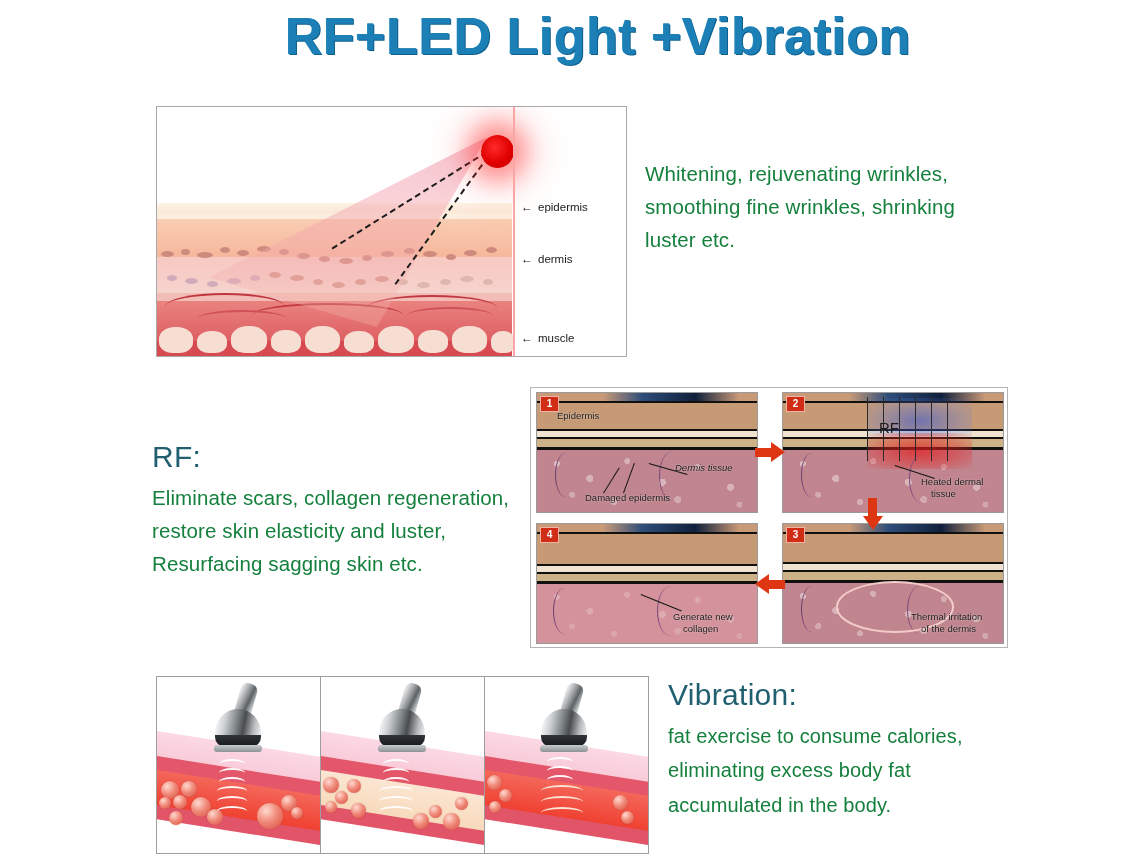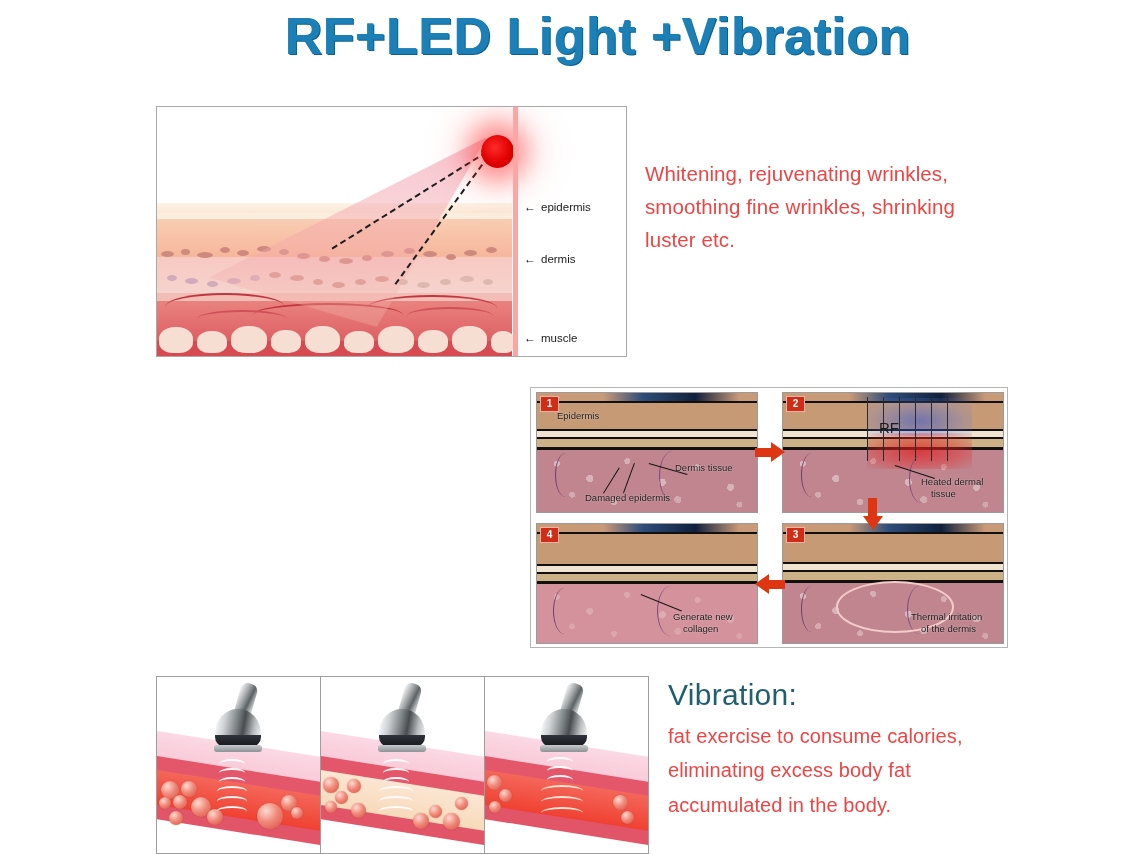--- a/index.html
+++ b/index.html
@@ -19,21 +19,21 @@
     font-family:"Liberation Sans",sans-serif;
     padding-left:28px;
   }
 
   
   .sec-head{
     font-size:30px;color:#1f5f6f;font-weight:normal;letter-spacing:.3px;
     margin:0 0 8px 0;line-height:1.1;
   }
   .sec-body{
-    font-size:20.5px;color:#ef4444;line-height:1.62;letter-spacing:.1px;
+    font-size:20.5px;color:#15803d;line-height:1.62;letter-spacing:.1px;
   }
   .sec-body div{white-space:nowrap;}
 
   
   .redlight-fig{
     position:absolute;left:156px;top:106px;width:469px;height:249px;
     border:1px solid #a9a9a9;background:#ffffff;overflow:hidden;
   }
   .skin-stack{position:absolute;left:0;top:0;width:355px;height:249px;}
   .sl{position:absolute;left:0;width:355px;}
@@ -60,21 +60,21 @@
   }
   .led{
     position:absolute;left:324px;top:28px;width:33px;height:33px;border-radius:50%;
     background:radial-gradient(circle at 42% 38%,#ff2a2a 0%,#e00000 55%,#cc0000 100%);
     box-shadow:0 0 22px 13px rgba(255,30,30,.40),0 0 40px 22px rgba(255,60,60,.18);
   }
   .ray{position:absolute;border-top:2px dashed #1c1c1c;transform-origin:0 0;height:0;}
 
   .label-col{
     position:absolute;left:356px;top:0;width:112px;height:249px;
-    border-left:5px solid #fca5a5;
+    border-left:2px solid #fca5a5;
   }
   .lab{position:absolute;left:6px;font-size:11.5px;color:#1a1a1a;white-space:nowrap;
        font-family:"Liberation Sans",sans-serif;}
   .lab .arw{display:inline-block;margin-right:5px;color:#111;font-size:12px;}
 
   .redlight-text{position:absolute;left:645px;top:157px;width:400px;}
 
   
   .rf-text{position:absolute;left:152px;top:440px;width:400px;}
 
@@ -265,41 +265,49 @@
   </div>
 
   <div class="redlight-text">
     <div class="sec-body">
       <div>Whitening, rejuvenating wrinkles,</div>
       <div>smoothing fine wrinkles, shrinking</div>
       <div>luster etc.</div>
     </div>
   </div>
 
+  <div class="rf-text">
+    <div class="sec-head">RF:</div>
+    <div class="sec-body">
+      <div>Eliminate scars, collagen regeneration,</div>
+      <div>restore skin elasticity and luster,</div>
+      <div>Resurfacing sagging skin etc.</div>
+    </div>
+  </div>
 
   <div class="rf-fig">
 
     <div class="rf-panel p1">
       <div class="sk-dark"></div>
       <div class="sk-epi" style="top:10px;height:26px;"></div>
       <div class="sk-line" style="top:8px;"></div>
       <div class="sk-line" style="top:36px;"></div>
       <div class="sk-thin" style="top:38px;height:6px;"></div>
       <div class="sk-line" style="top:44px;"></div>
       <div class="sk-thin2" style="top:46px;height:8px;"></div>
       <div class="sk-line" style="top:54px;height:3px;"></div>
       <div class="sk-derm" style="top:57px;height:62px;">
         <div class="derm-tex"></div>
       </div>
       <div class="vein" style="left:18px;top:60px;width:20px;height:44px;"></div>
       <div class="vein" style="left:122px;top:58px;width:26px;height:50px;border-left-color:#7b4a7e;"></div>
       <div class="badge">1</div>
       <div class="rf-cap" style="left:20px;top:18px;">Epidermis</div>
       <div class="leader" style="left:112px;top:70px;width:40px;transform:rotate(16deg);"></div>
-      <div class="rf-cap" style="left:138px;top:70px;">Dermis tissue</div>
+      <div class="rf-cap" style="left:138px;top:70px;font-style:italic;">Dermis tissue</div>
       <div class="leader" style="left:66px;top:100px;width:30px;transform:rotate(-58deg);"></div>
       <div class="leader" style="left:86px;top:100px;width:32px;transform:rotate(-70deg);"></div>
       <div class="rf-cap" style="left:48px;top:100px;">Damaged epidermis</div>
     </div>
 
     <div class="rf-panel p2">
       <div class="sk-dark"></div>
       <div class="sk-epi" style="top:10px;height:26px;"></div>
       <div class="sk-line" style="top:8px;"></div>
       <div class="sk-line" style="top:36px;"></div>

